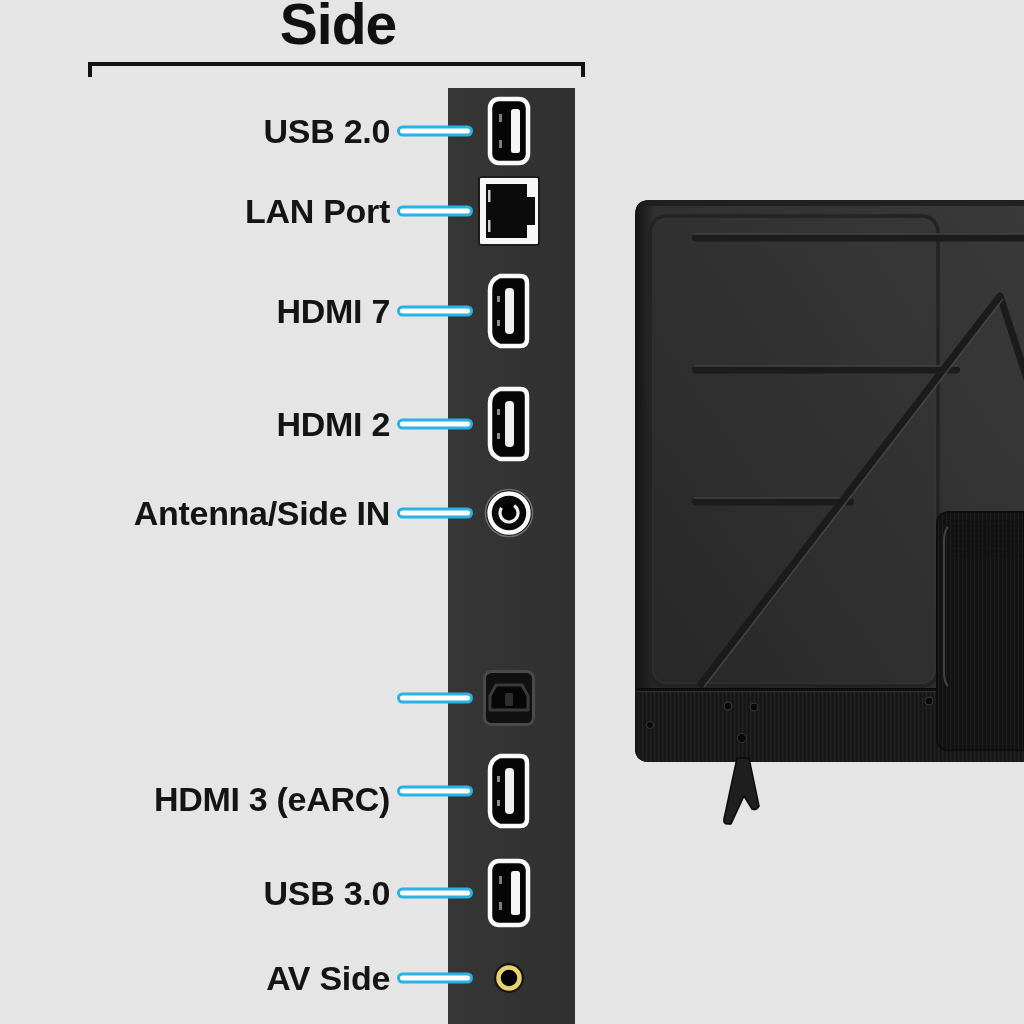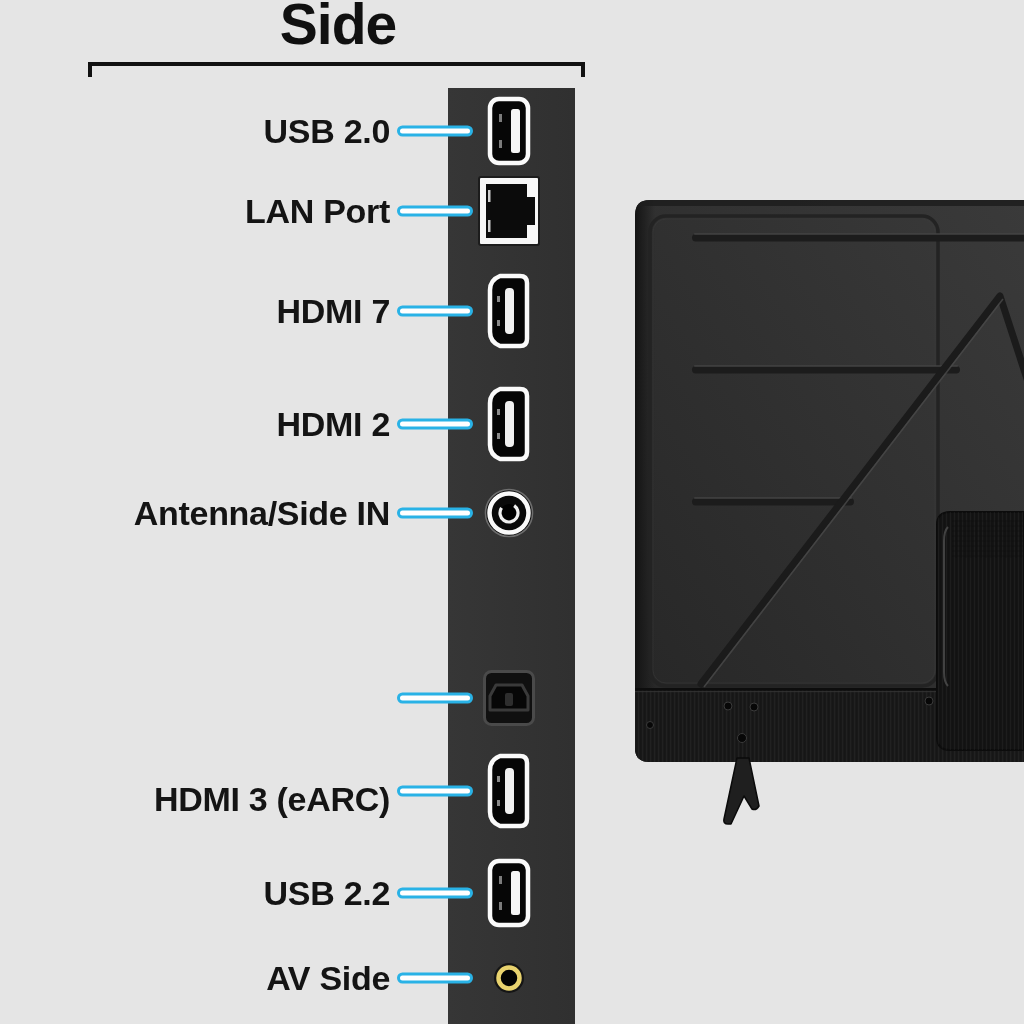--- a/index.html
+++ b/index.html
@@ -107,21 +107,21 @@
         <div>HDMI 3 (eARC)</div>
       </div>
       <div class="leader" style="top: 791px; border-color: rgb(41, 178, 230);"></div>
       <span class="port-glyph" style="top: 791px;"><svg width="46" height="78" viewBox="0 0 46 78">
     <path d="M14,4 L34,4 Q41,4 41,11 L41,67 Q41,74 34,74 L14,74 Q4,70 4,60 L4,18 Q4,8 14,4 Z" fill="#050505" stroke="#fafafa" stroke-width="4.5" stroke-linejoin="round"></path>
     <rect x="19" y="16" width="9" height="46" rx="4" fill="#f0f0f0"></rect>
     <rect x="11" y="24" width="3" height="6" fill="#8a8a8a"></rect>
     <rect x="11" y="48" width="3" height="6" fill="#8a8a8a"></rect>
         </svg></span>
       <div class="port-label" style="top: 893px; color: rgb(20, 20, 20);">
-        <div>USB 2.2</div>
+        <div>USB 3.0</div>
       </div>
       <div class="leader" style="top: 893px; border-color: rgb(41, 178, 230);"></div>
       <span class="port-glyph" style="top: 893px;"><svg width="44" height="70" viewBox="0 0 44 70">
     <rect x="3" y="3" width="38" height="64" rx="9" fill="#060606" stroke="#fafafa" stroke-width="4.5"></rect>
     <rect x="24" y="13" width="9" height="44" rx="2.5" fill="#f5f5f5"></rect>
     <rect x="12" y="18" width="3" height="8" fill="#9a9a9a" opacity=".8"></rect>
     <rect x="12" y="44" width="3" height="8" fill="#9a9a9a" opacity=".8"></rect>
         </svg></span>
       <div class="port-label" style="top: 978px; color: rgb(20, 20, 20);">
         <div>AV Side</div>

